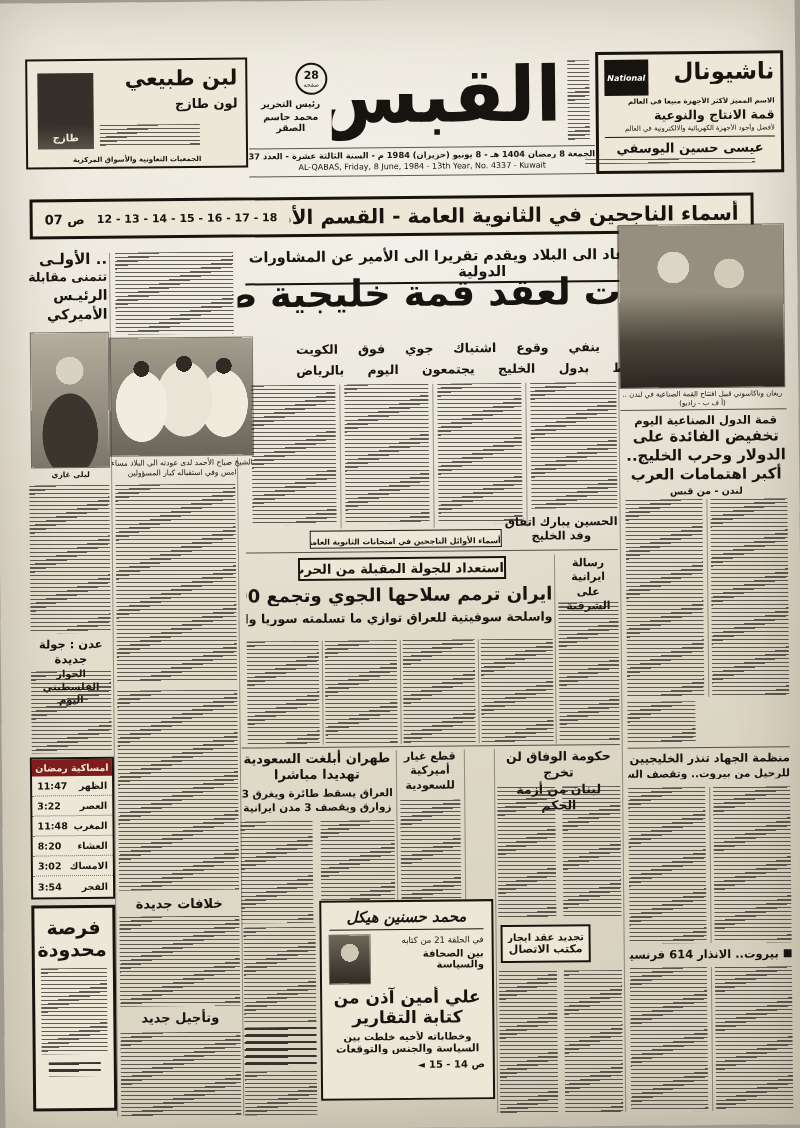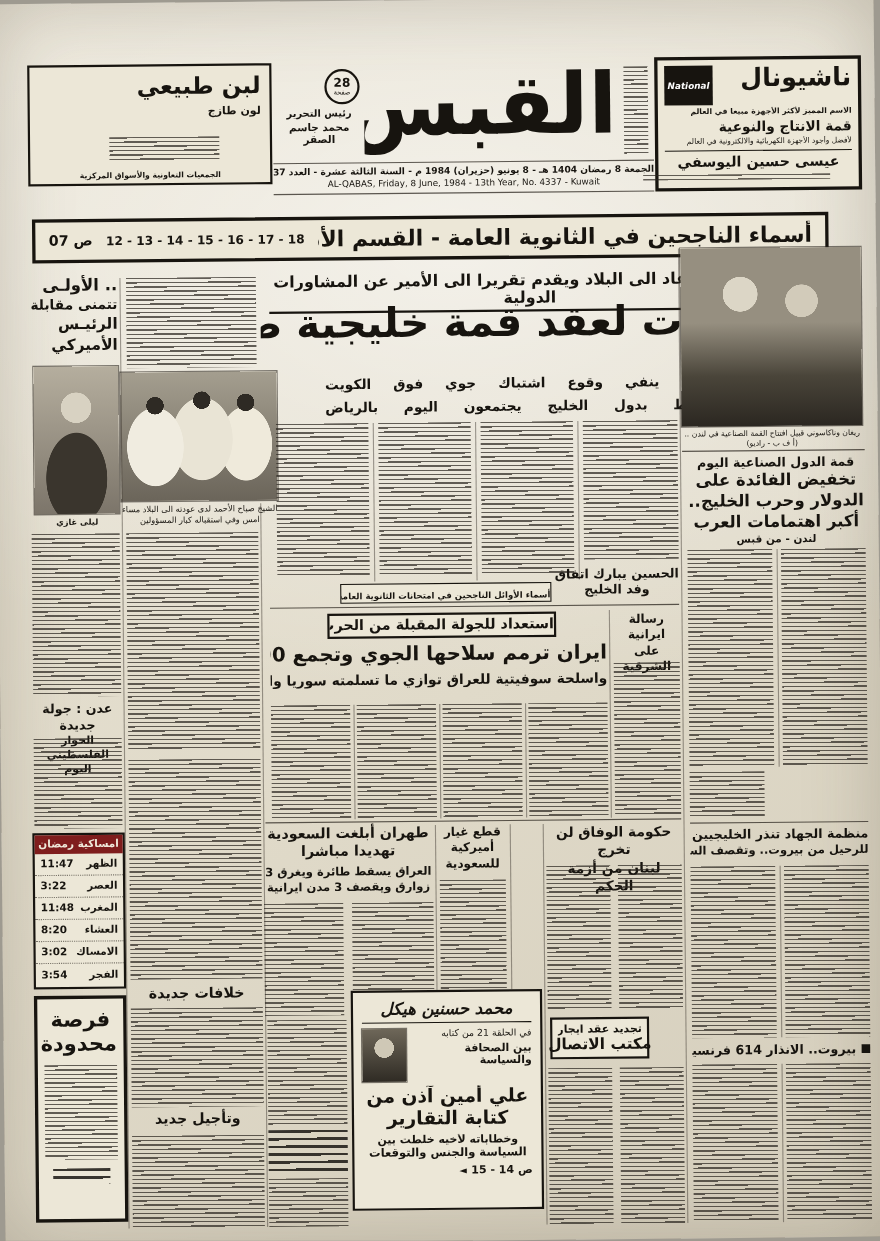--- a/index.html
+++ b/index.html
@@ -42,21 +42,24 @@
     align-items:center;justify-content:center;direction:ltr;flex:0 0 auto}
 </style>
 </head>
 <body>
 
 <div class="stage">
 <div class="sheet">
 
   <div class="box" style="left:30px;top:56px;width:222px;height:110px">
     <div class="t b" style="right:8px;top:6px;font-size:21px">لبن طبيعي</div>
-    <div class="t b" style="right:8px;top:36px;font-size:10px;letter-spacing:2px">لون طازج</div>
+    <div class="t b" style="right:8px;top:36px;font-size:13px;letter-spacing:2px">لون طازج</div>
+    <div class="t" style="left:10px;top:12px;width:56px;height:76px;background:linear-gradient(180deg,#35302a 0 68%,#58524a);display:flex;align-items:flex-end;justify-content:center">
+      <span class="b" style="color:#efe9da;font-size:10px;padding-bottom:6px">طازج</span>
+    </div>
     <div class="gk" style="left:72px;top:64px;width:100px;height:22px"></div>
     <div class="t b c" style="left:4px;right:4px;bottom:3px;font-size:7px">الجمعيات التعاونية والأسواق المركزية</div>
   </div>
 
   <div class="t" style="left:300px;top:62px;width:32px;height:32px;border:2px solid #17140f;border-radius:50%;display:flex;flex-direction:column;align-items:center;justify-content:center">
     <span class="b" style="font-size:11px;line-height:1">28</span>
     <span style="font-size:6px">صفحة</span>
   </div>
 
   <div class="t" style="left:256px;top:98px;width:78px;text-align:center">
@@ -179,21 +182,21 @@
   <div class="vr" style="left:492px;top:750px;height:364px"></div>
   <div class="t b c" style="left:495px;top:750px;width:123px;line-height:1.3">
     <div style="font-size:12.5px">حكومة الوفاق لن تخرج</div>
     <div style="font-size:12.5px">لبنان من أزمة الحكم</div>
   </div>
   <div class="gk" style="left:495px;top:788px;width:58px;height:132px"></div>
   <div class="gk" style="left:560px;top:788px;width:58px;height:132px"></div>
 
   <div class="box c" style="left:497px;top:926px;width:90px;height:38px;display:flex;flex-direction:column;align-items:center;justify-content:center">
     <div class="b nw" style="font-size:10px">تجديد عقد ايجار</div>
-    <div class="b nw" style="font-size:14px">مكتب الاتصال</div>
+    <div class="b nw" style="font-size:11px">مكتب الاتصال</div>
   </div>
   <div class="gk" style="left:495px;top:972px;width:58px;height:142px"></div>
   <div class="gk" style="left:560px;top:972px;width:58px;height:142px"></div>
 
   <div class="box" style="left:316px;top:900px;width:174px;height:200px;padding:6px 8px">
     <div class="b c" style="font-size:15px;font-style:italic;border-bottom:1px solid #17140f;padding-bottom:3px">محمد حسنين هيكل</div>
     <div style="display:flex;gap:6px;margin-top:5px;align-items:flex-start">
       <div style="flex:1;text-align:right">
         <div style="font-size:8.5px">في الحلقة 21 من كتابه</div>
         <div class="b" style="font-size:10px;margin-top:3px">بين الصحافة والسياسة</div>

